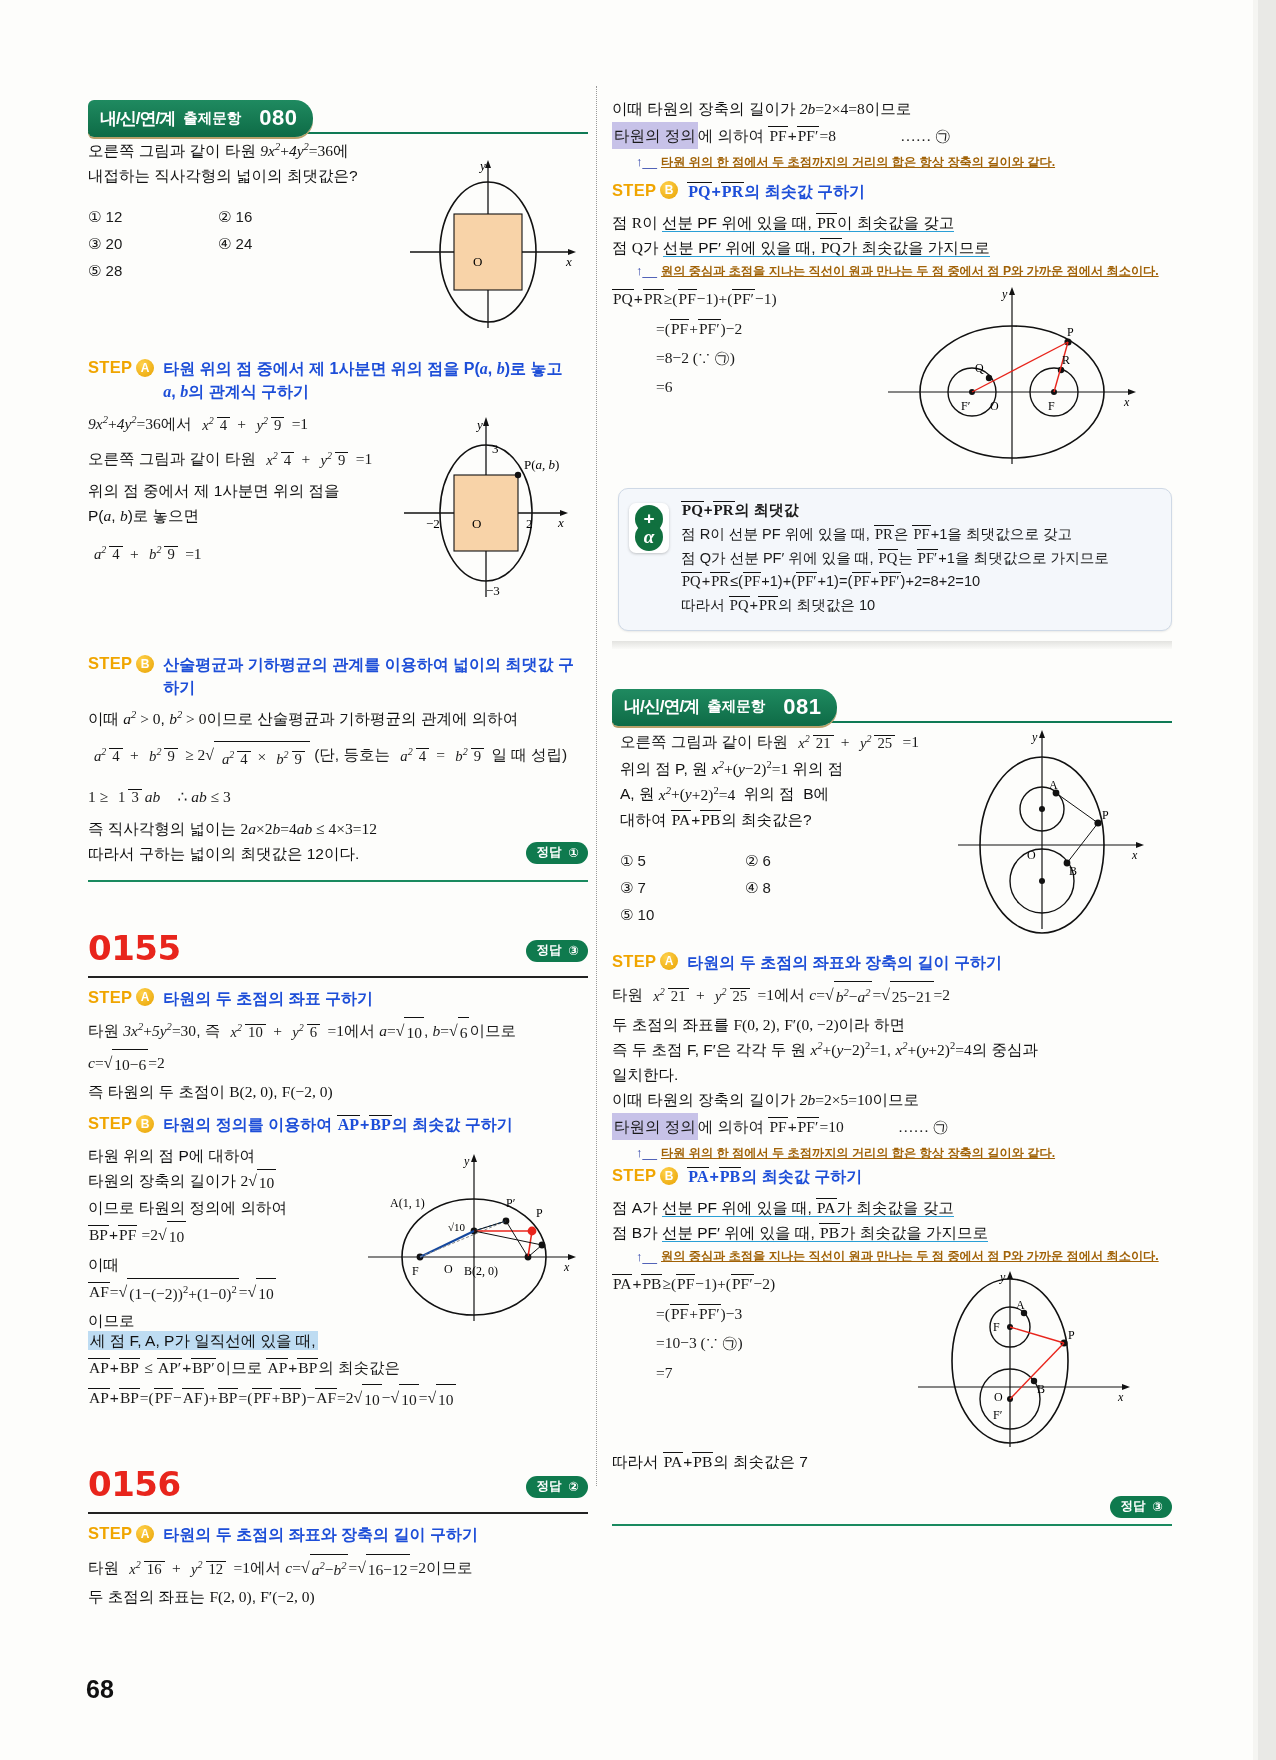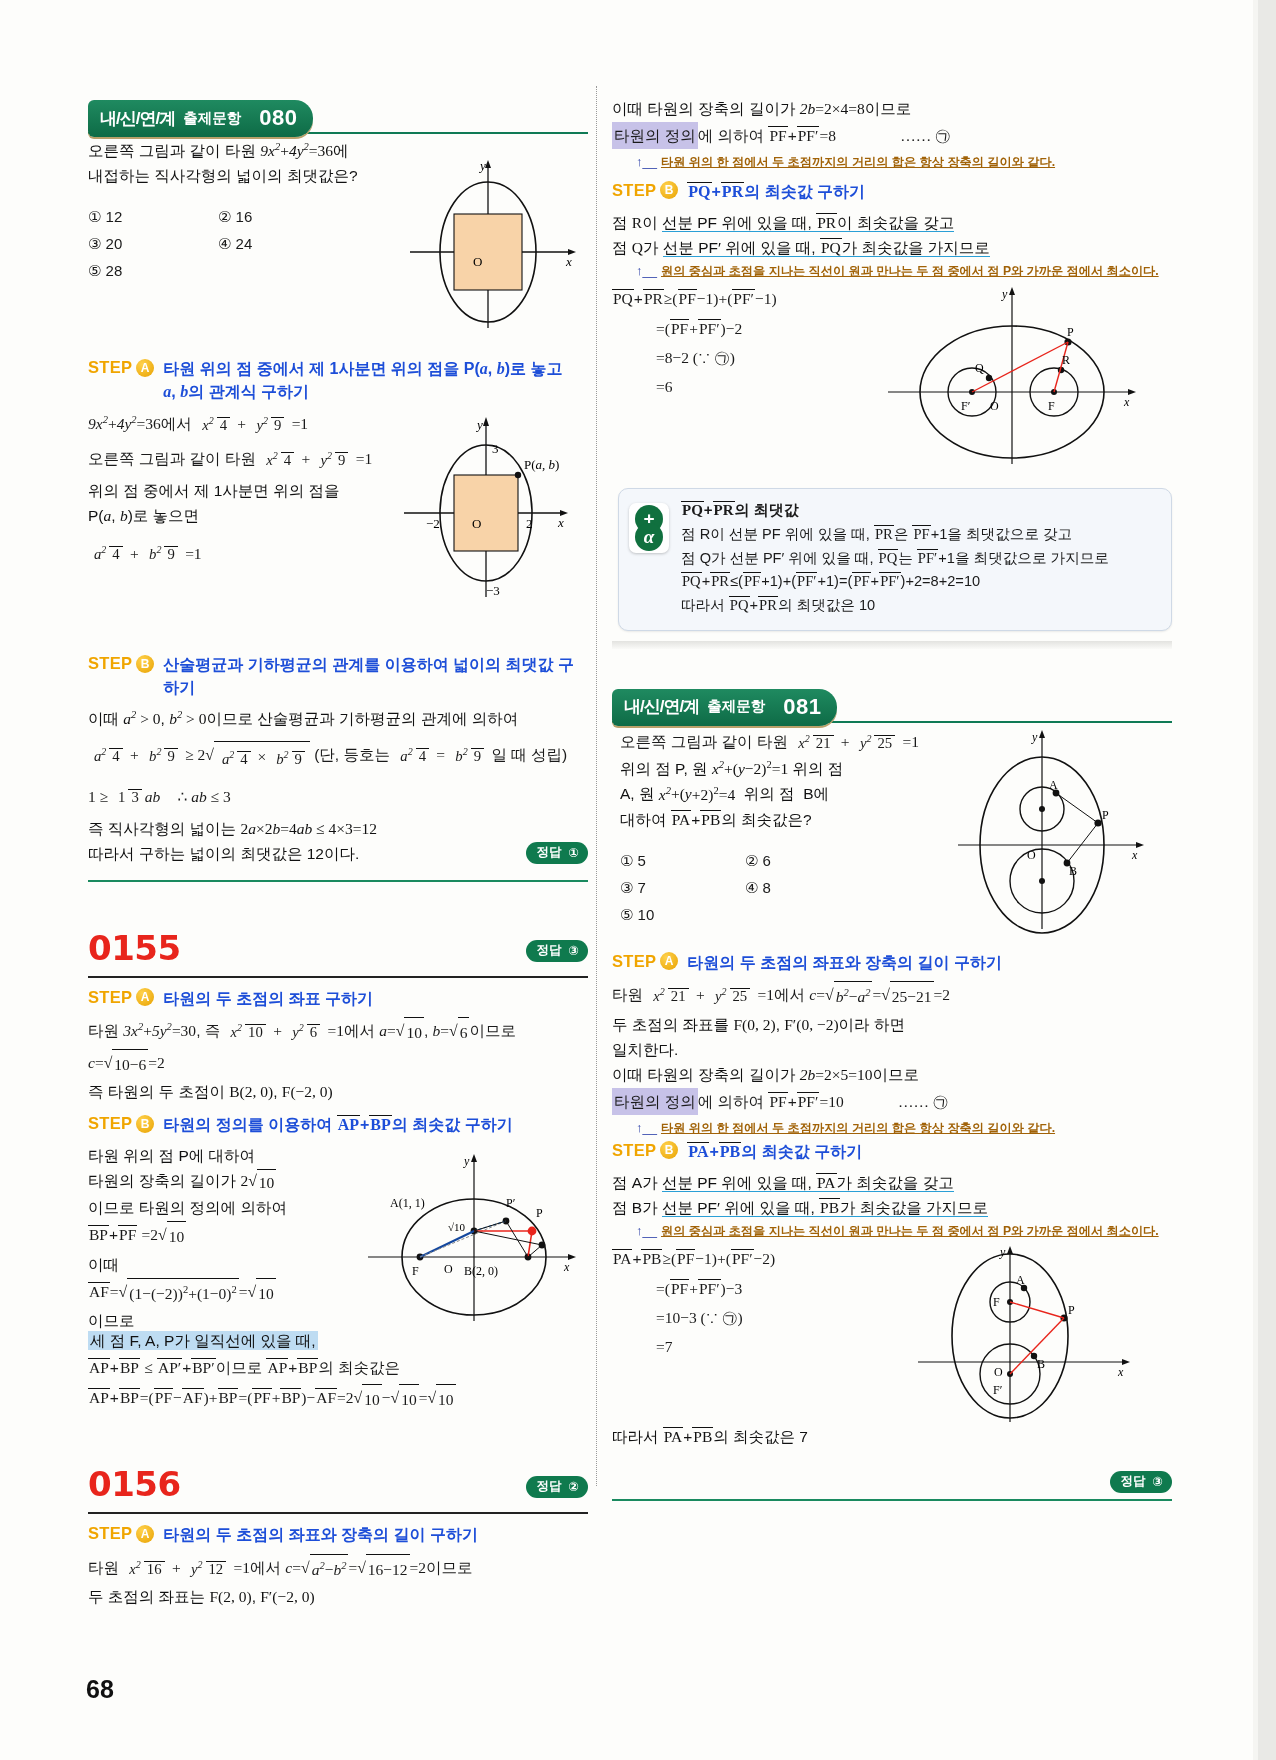--- a/index.html
+++ b/index.html
@@ -640,20 +640,21 @@
         </span>
       <span class="mn">=1</span>에서 <span class="mi">c</span><span class="mn">=</span><span class="sqrt">
           <span class="rad">√</span>
           <span class="bar"><span class="mi">b<span class="sup">2</span></span><span class="mn">−</span><span class="mi">a<span class="sup">2</span></span></span>
         </span><span class="mn">=</span><span class="sqrt">
           <span class="rad">√</span>
           <span class="bar"><span class="mn">25−21</span></span>
         </span><span class="mn">=2</span>
     </div>
     <div class="txt">두 초점의 좌표를 <span class="mn">F(0, 2)</span>, <span class="mn">F′(0, −2)</span>이라 하면</div>
+    <div class="txt">즉 두 초점 F, F′은 각각 두 원 <span class="mi">x<span class="sup">2</span></span><span class="mn">+(</span><span class="mi">y</span><span class="mn">−2)<span class="sup">2</span>=1</span>, <span class="mi">x<span class="sup">2</span></span><span class="mn">+(</span><span class="mi">y</span><span class="mn">+2)<span class="sup">2</span>=4</span>의 중심과</div>
     <div class="txt">일치한다.</div>
     <div class="txt">이때 타원의 장축의 길이가 <span class="mi">2b</span><span class="mn">=2×5=10</span>이므로</div>
     <div class="mathline">
       <span class="hl-purple">타원의 정의</span>에 의하여 <span class="ov">PF</span>+<span class="ov">PF′</span><span class="mn">=10</span>
       <span style="margin-left:50px;" class="mn">…… ㉠</span>
     </div>
     <div class="note-row">
       <span class="note-arrow">↑__</span>
       <span class="note-blue">타원 위의 한 점에서 두 초점까지의 거리의 합은 항상 장축의 길이와 같다.</span>
     </div>

